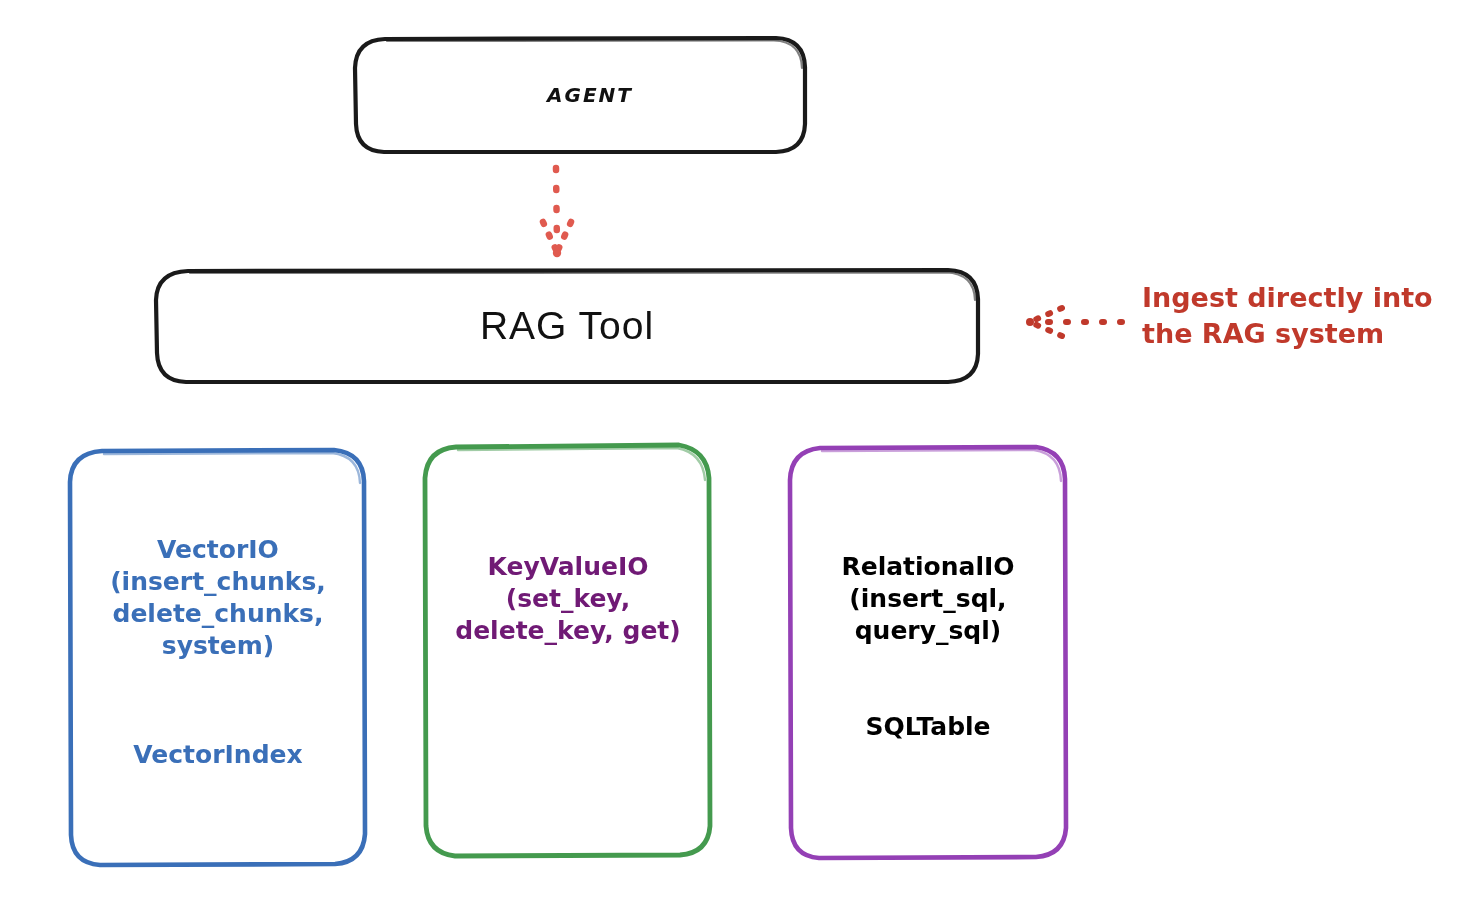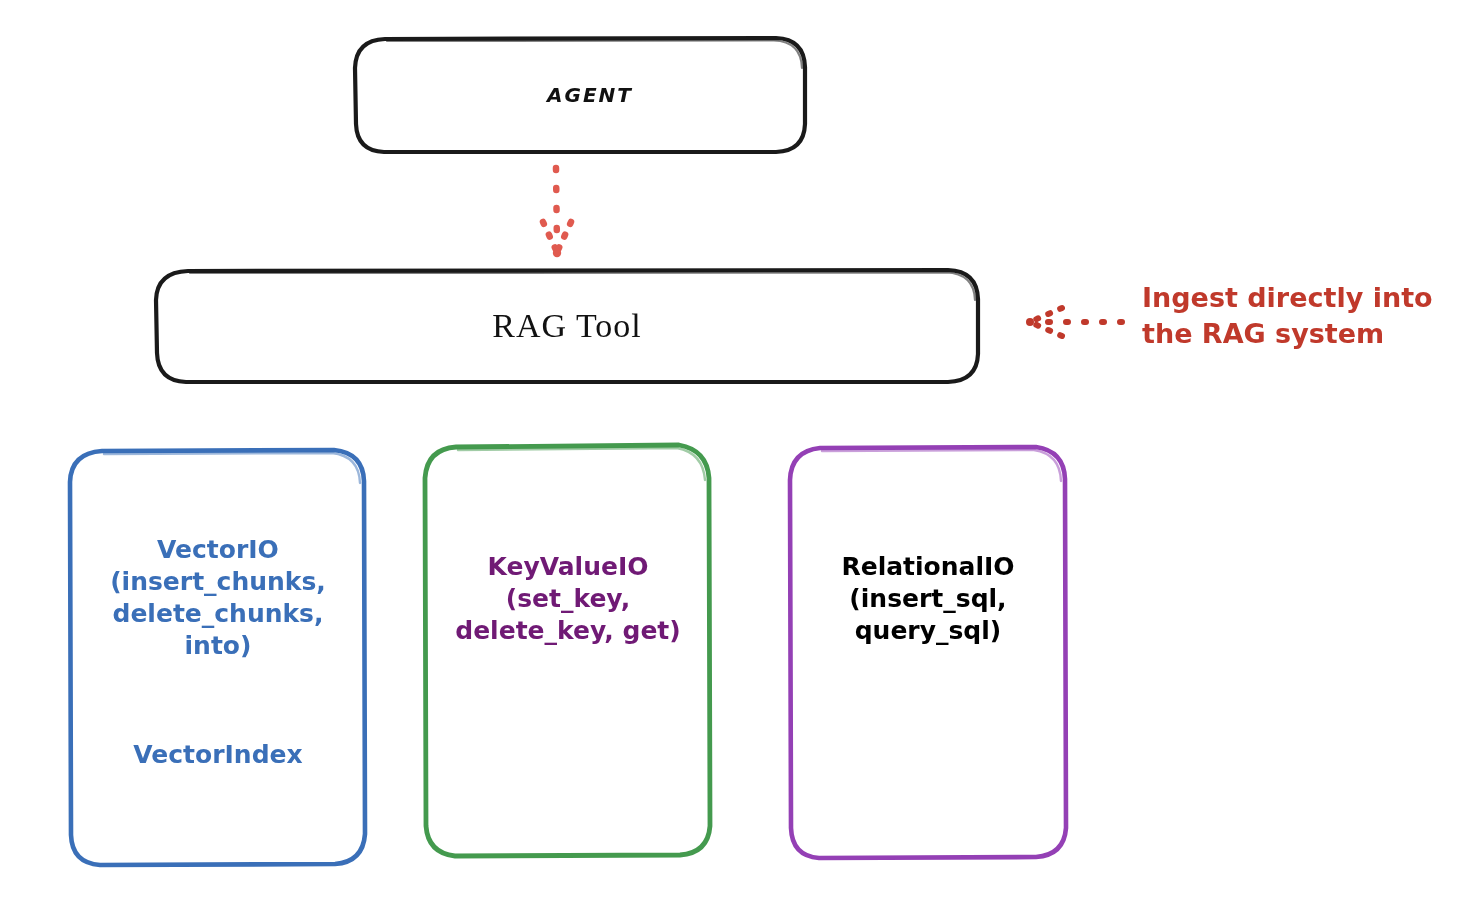--- a/index.html
+++ b/index.html
@@ -45,25 +45,25 @@
     font-weight: 700;
     color: #111111;
     letter-spacing: 2px;
     font-family: "DejaVu Sans", sans-serif;
   }
   .label-ragtool {
     left: 156px;
     top: 270px;
     width: 822px;
     height: 112px;
-    font-size: 34px;
+    font-size: 39px;
     color: #111111;
     font-weight: 500;
     letter-spacing: 1px;
-    font-family: Liberation Serif, serif;
+    font-family: Liberation Sans, sans-serif;
   }
   .store-text {
     position: absolute;
     text-align: center;
     line-height: 1.28;
     font-size: 25px;
     font-weight: 600;
     white-space: pre-line;
     font-family: "DejaVu Sans", sans-serif;
   }
@@ -138,27 +138,28 @@
     </g>
   </svg>
 
   <div class="node-label label-agent">AGENT</div>
 
   <div class="node-label label-ragtool">RAG Tool</div>
 
   <div class="store-text vector-color" style="left:70px; top:534px; width:296px;">VectorIO
 (insert_chunks,
 delete_chunks,
-into)</div>
+system)</div>
   <div class="store-sub vector-color" style="left:70px; top:740px; width:296px;">VectorIndex</div>
 
   <div class="store-text kv-color" style="left:420px; top:551px; width:296px;">KeyValueIO
 (set_key,
 delete_key, get)</div>
 
   <div class="store-text rel-color" style="left:782px; top:551px; width:292px;">RelationalIO
 (insert_sql,
 query_sql)</div>
+  <div class="store-sub rel-color" style="left:782px; top:712px; width:292px;">SQLTable</div>
 
   <div class="annotation">Ingest directly into
 the RAG system</div>
 
 </div>
 
 </body></html>

